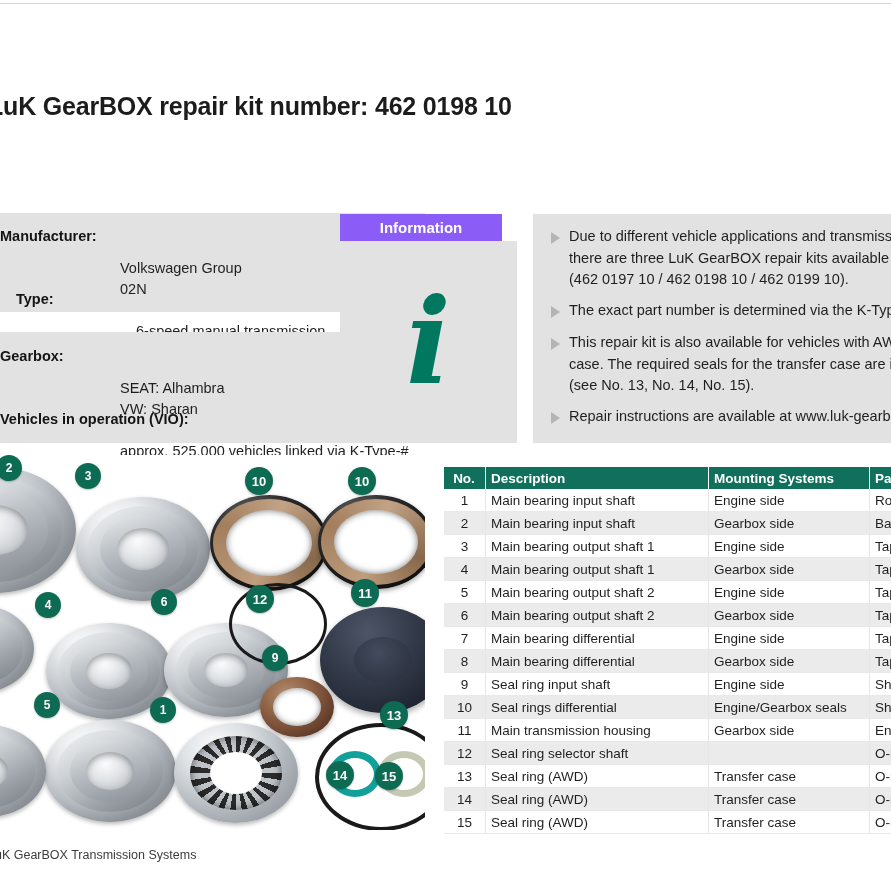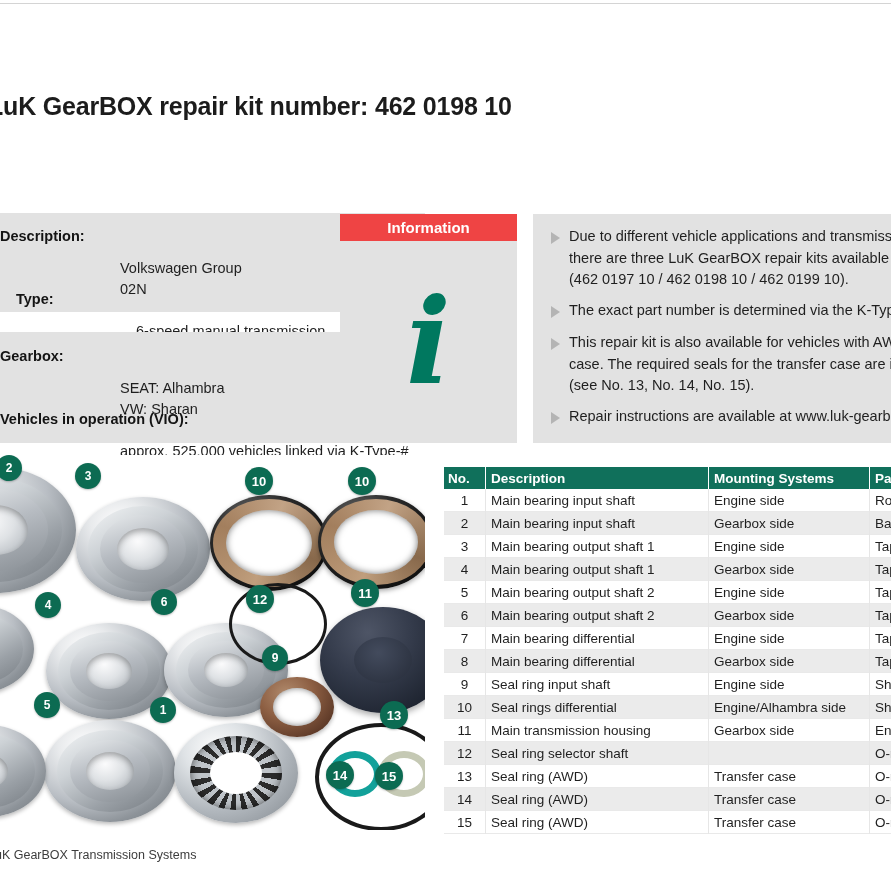--- a/index.html
+++ b/index.html
@@ -24,22 +24,22 @@
   .specblock{position:absolute;background:#e2e2e2;}
   #spec-a{left:96px;top:213px;width:437px;height:99px;}
   #spec-b{left:96px;top:332px;width:437px;height:111px;}
 
   .specrow{position:absolute;display:flex;white-space:nowrap;font-size:14.5px;line-height:21px;}
   .spec-label{width:120px;font-weight:bold;color:#141414;flex:none;}
   .spec-value{color:#1f1f1f;margin-top:32px;}
 
   
   .info-head{
-    position:absolute;left:448px;top:214px;width:177px;height:27px;
-    background:#ef4444;color:#ffffff;font-size:15px;font-weight:bold;
+    position:absolute;left:448px;top:214px;width:162px;height:27px;
+    background:#8b5cf6;color:#ffffff;font-size:15px;font-weight:bold;
     display:flex;align-items:center;justify-content:center;
   }
   .info-body{
     position:absolute;left:448px;top:241px;width:177px;height:202px;background:#e2e2e2;
     display:flex;align-items:center;justify-content:center;
   }
   .info-i{font-family:"DejaVu Serif",serif;font-style:italic;font-weight:bold;
           font-size:118px;line-height:1;color:#00785f;user-select:none;}
 
   .notes{
@@ -122,39 +122,39 @@
     padding:2.5px 5px;height:17px;color:#1f1f1f;white-space:nowrap;overflow:hidden;
     border-right:1px solid #e6e6e6;
   }
   .tbl tbody tr:nth-child(odd){background:#ffffff;}
   .tbl tbody tr:nth-child(even){background:#ebebeb;}
   .tbl tbody tr{border-bottom:1px solid #e9e9e9;}
   .c-no{width:32px;text-align:center;}
   .c-desc{width:212px;}
   .c-pos{width:150px;}
   .c-part{width:224px;}
-  th.c-no{text-align:left;padding-left:4px;}
+  th.c-no{text-align:center;padding-left:4px;}
 
   
   .footer{
     position:absolute;left:96px;top:848px;font-size:12.5px;color:#3d3d3d;white-space:nowrap;
   }
 </style>
 </head>
 <body>
 
 <div id="page">
 
   <div class="toprule"></div>
 
   <div class="title">LuK GearBOX repair kit number: 462 0198 10</div>
 
   <div class="specblock" id="spec-a">
     <div class="specrow" style="left:12px;top:13px;">
-      <span class="spec-label">Description:</span>
+      <span class="spec-label">Manufacturer:</span>
       <span class="spec-value">Volkswagen Group</span>
     </div>
     <div class="specrow" style="left:12px;top:34px;">
       <span class="spec-label"></span>
       <span class="spec-value">02N</span>
     </div>
     <div class="specrow" style="left:28px;top:76px;">
       <span class="spec-label">Type:</span>
       <span class="spec-value">6-speed manual transmission</span>
     </div>
@@ -351,21 +351,21 @@
           </tr>
           <tr>
             <td class="c-no">9</td>
             <td class="c-desc">Seal ring input shaft</td>
             <td class="c-pos">Engine side</td>
             <td class="c-part">Shaft seal ring</td>
           </tr>
           <tr>
             <td class="c-no">10</td>
             <td class="c-desc">Seal rings differential</td>
-            <td class="c-pos">Engine/Alhambra side</td>
+            <td class="c-pos">Engine/Gearbox seals</td>
             <td class="c-part">Shaft seal ring</td>
           </tr>
           <tr>
             <td class="c-no">11</td>
             <td class="c-desc">Main transmission housing</td>
             <td class="c-pos">Gearbox side</td>
             <td class="c-part">End cap</td>
           </tr>
           <tr>
             <td class="c-no">12</td>

